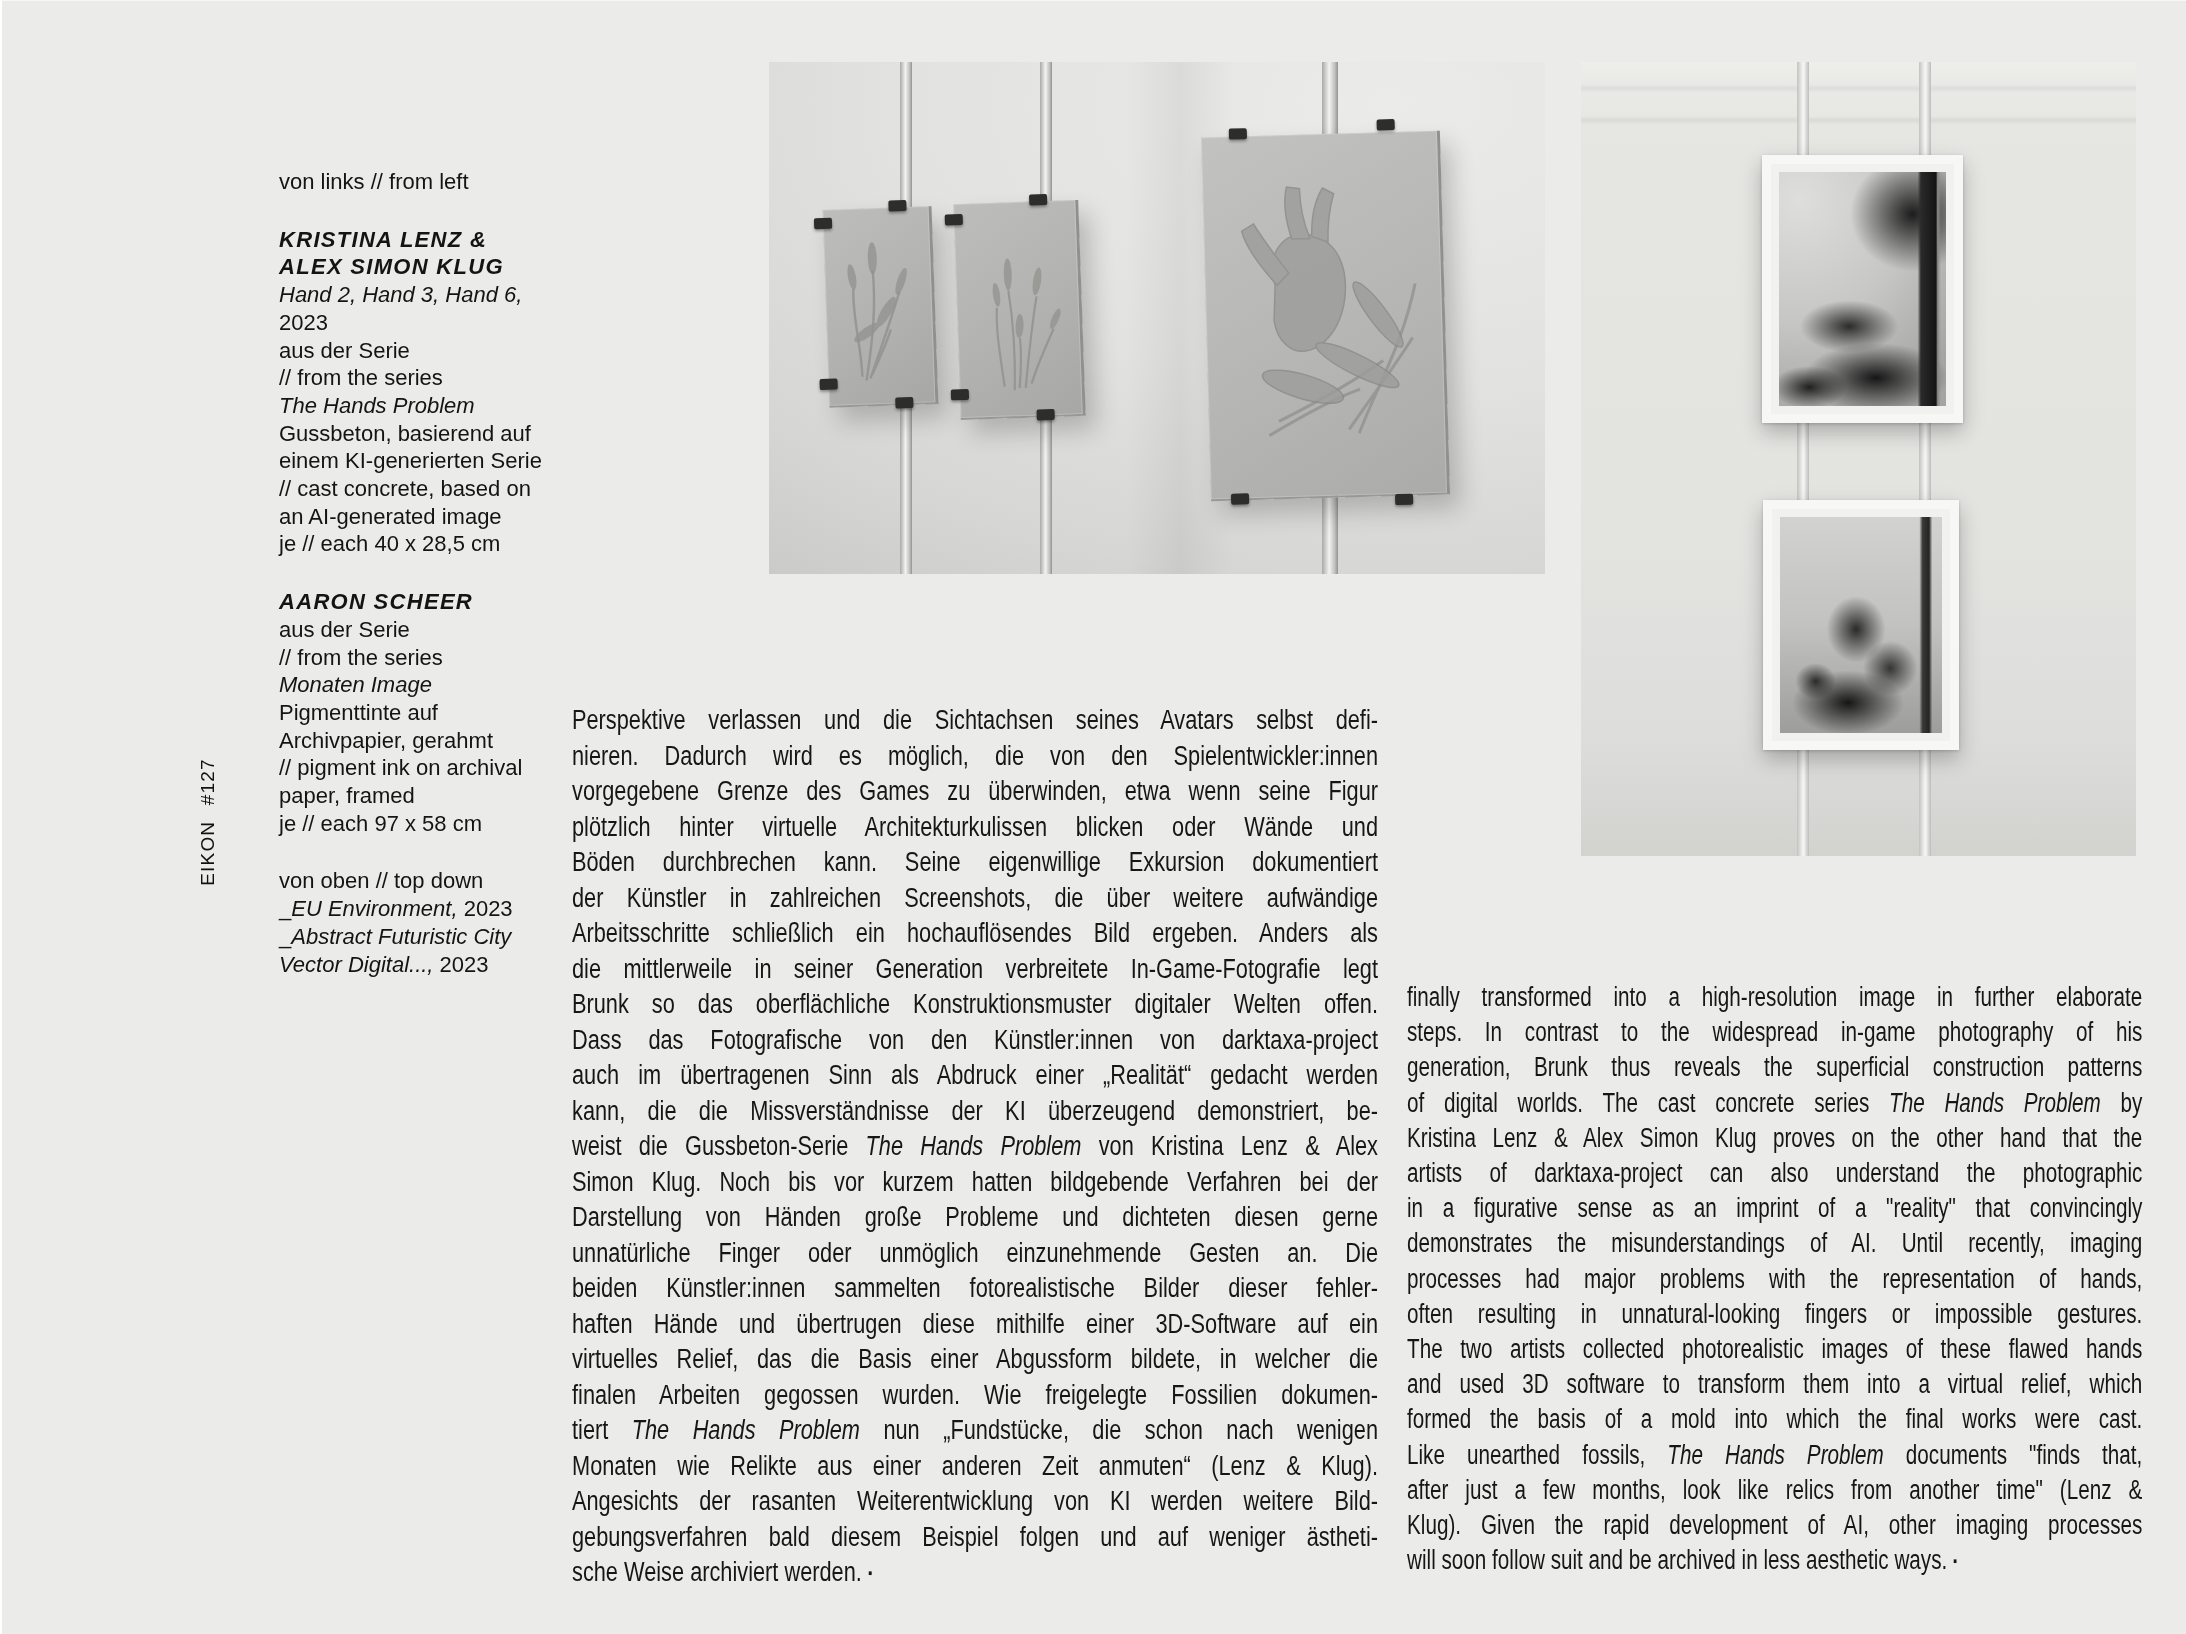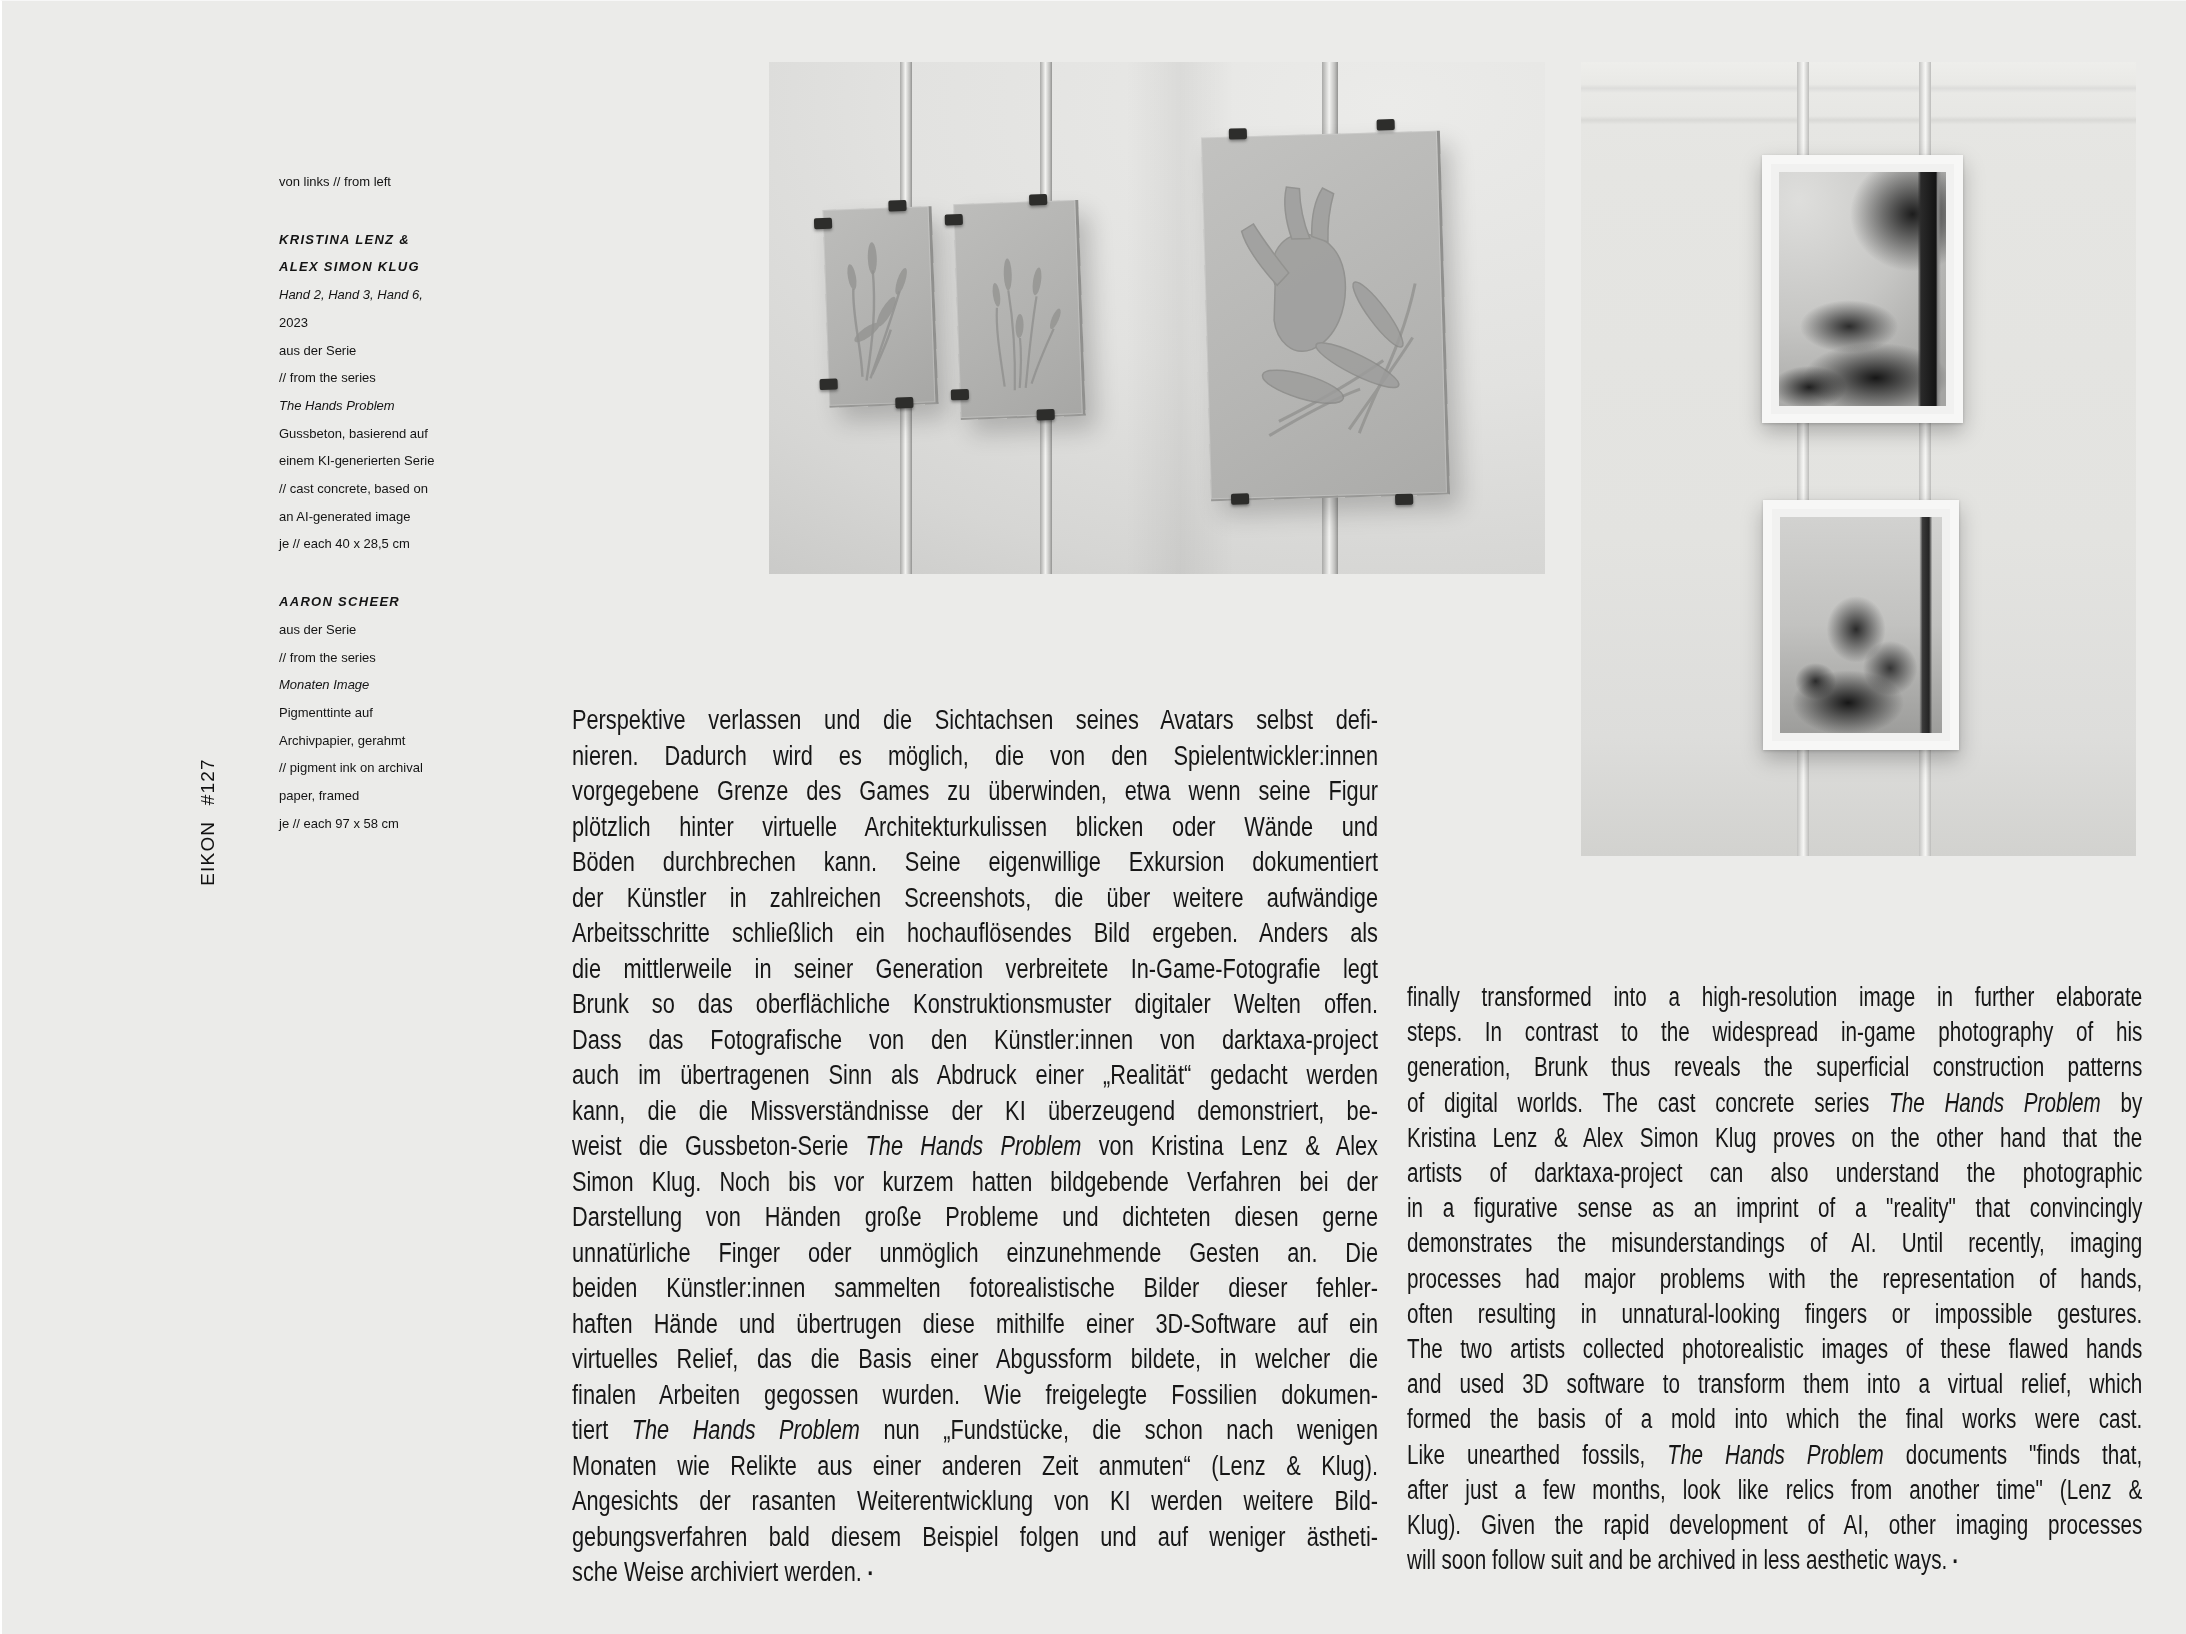--- a/index.html
+++ b/index.html
@@ -22,21 +22,21 @@
   .vertical-label{
     position:absolute;left:136px;top:810px;width:140px;height:22px;
     transform:rotate(-90deg);
     font-size:19px;letter-spacing:1.2px;word-spacing:9px;
     color:#111;text-align:center;white-space:nowrap;
   }
 
   
   .caption{
     position:absolute;left:277px;top:167px;width:300px;
-    font-size:13px;line-height:27.7px;color:#141414;
+    font-size:22px;line-height:27.7px;color:#141414;
   }
   .cap-block{margin:0;}
   .cap-block + .cap-block{margin-top:30px;}
   .cap-line{white-space:nowrap;}
   .it{font-style:italic;}
   .bd{font-weight:bold;letter-spacing:1.3px;font-style:italic;}
   .sq{font-size:0.55em;vertical-align:0.18em;}
 
   
   .photo{position:absolute;overflow:hidden;}
@@ -154,20 +154,26 @@
       <div class="cap-block">
         <div class="cap-line"><span class="bd">AARON SCHEER</span></div>
         <div class="cap-line"><span>aus der Serie</span></div>
         <div class="cap-line"><span>// from the series</span></div>
         <div class="cap-line"><span class="it">Monaten Image</span></div>
         <div class="cap-line"><span>Pigmenttinte auf</span></div>
         <div class="cap-line"><span>Archivpapier, gerahmt</span></div>
         <div class="cap-line"><span>// pigment ink on archival</span></div>
         <div class="cap-line"><span>paper, framed</span></div>
         <div class="cap-line"><span>je // each 97 x 58 cm</span></div>
+      </div>
+      <div class="cap-block">
+        <div class="cap-line"><span>von oben // top down</span></div>
+        <div class="cap-line"><span>_</span><span class="it">EU Environment,</span><span> 2023</span></div>
+        <div class="cap-line"><span>_</span><span class="it">Abstract Futuristic City</span></div>
+        <div class="cap-line"><span class="it">Vector Digital...,</span><span> 2023</span></div>
       </div>
     </aside>
 
   <figure class="photo photo-left" style="margin:0;" aria-label="Installation view: three cast concrete panels with plant and hand reliefs mounted on vertical rails">
     <div class="rail" style="left:131px;"></div>
     <div class="rail" style="left:271px;"></div>
     <div class="rail" style="left:553px;width:16px;"></div>
 
     <div class="panel p1">
       <svg class="relief" viewBox="0 0 106 196">

